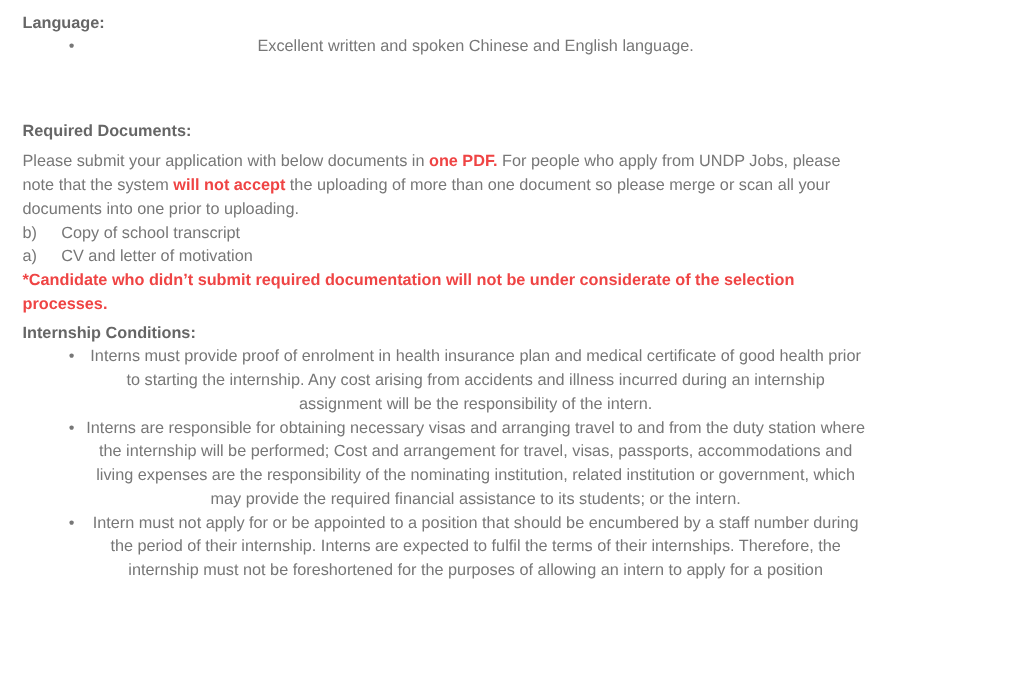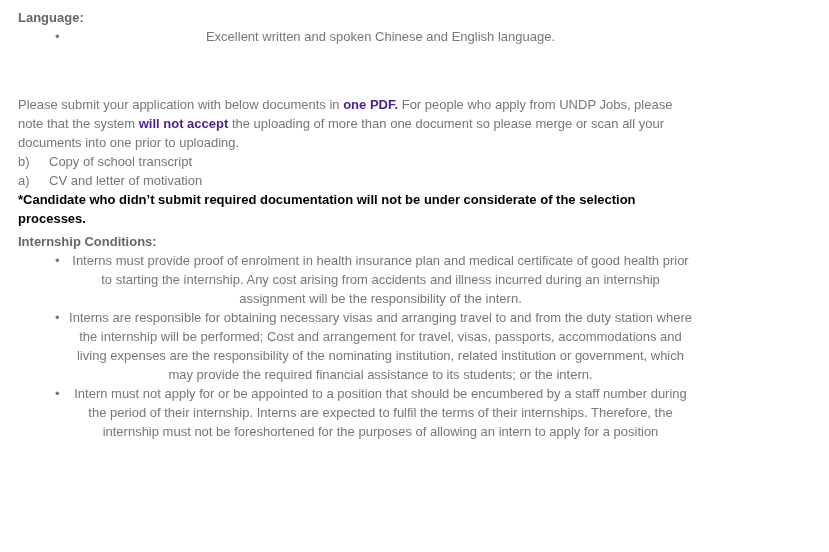--- a/index.html
+++ b/index.html
@@ -23,21 +23,21 @@
   }
   .heading {
     font-weight: bold;
     color: #666666;
     margin: 0;
     font-size: 13px;
     line-height: 19px;
   }
   .bold {
     font-weight: bold;
-    color: #4c1d95;
+    color: #ef4444;
   }
   p { margin: 0; }
   .sec-required { margin-top: 49px; }
   .intro { margin-top: 5px; }
   .sec-conditions { margin-top: 4px; }
   ul.bullets {
     margin: 0;
     padding: 0 0 0 50px;
     list-style: none;
     text-align: center;
@@ -50,36 +50,37 @@
     position: absolute;
     left: -13px;
     top: 0;
   }
   .doc-line .marker {
     display: inline-block;
     width: 31px;
   }
   .note {
     font-weight: bold;
-    color: #000000;
+    color: #ef4444;
   }
 </style>
 </head>
 <body>
 
 <div class="doc">
 
   <section class="sec-language">
     <p class="heading">Language:</p>
     <ul class="bullets">
       <li>Excellent written and spoken Chinese and English language.</li>
     </ul>
   </section>
 
   <section class="sec-required">
+    <p class="heading">Required Documents:</p>
     <p class="intro"><span>Please submit your application with below documents in </span><span class="bold">one PDF.</span><span> For people who apply from UNDP Jobs, please note that the system </span><span class="bold">will not accept</span><span> the uploading of more than one document so please merge or scan all your documents into one prior to uploading.</span></p>
 
     <p class="doc-line"><span class="marker">b)</span><span>Copy of school transcript</span></p>
     <p class="doc-line"><span class="marker">a)</span><span>CV and letter of motivation</span></p>
 
     <p class="note">*Candidate who didn’t submit required documentation will not be under considerate of the selection processes.</p>
   </section>
 
   <section class="sec-conditions">
     <p class="heading">Internship Conditions:</p>

